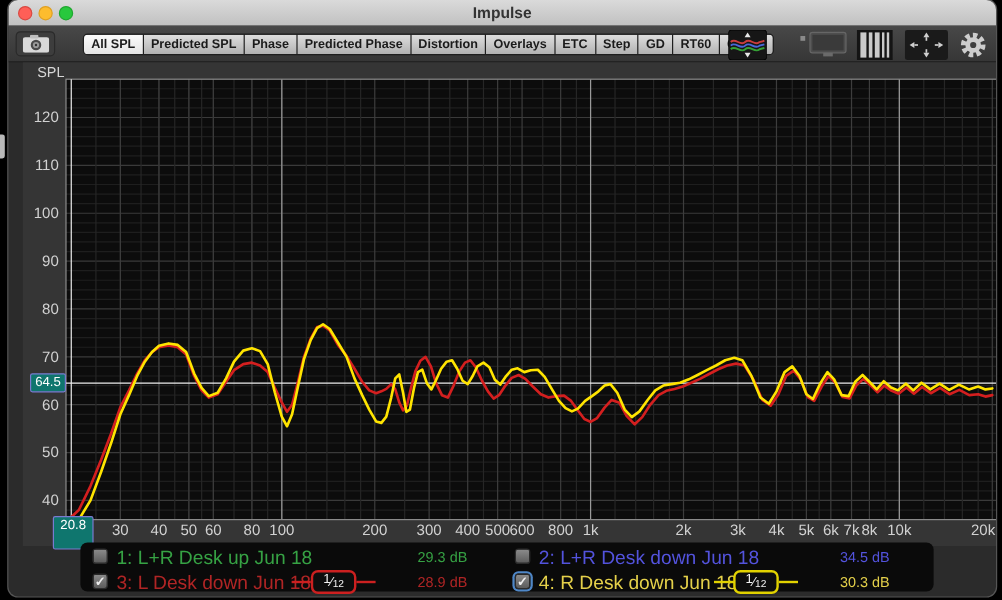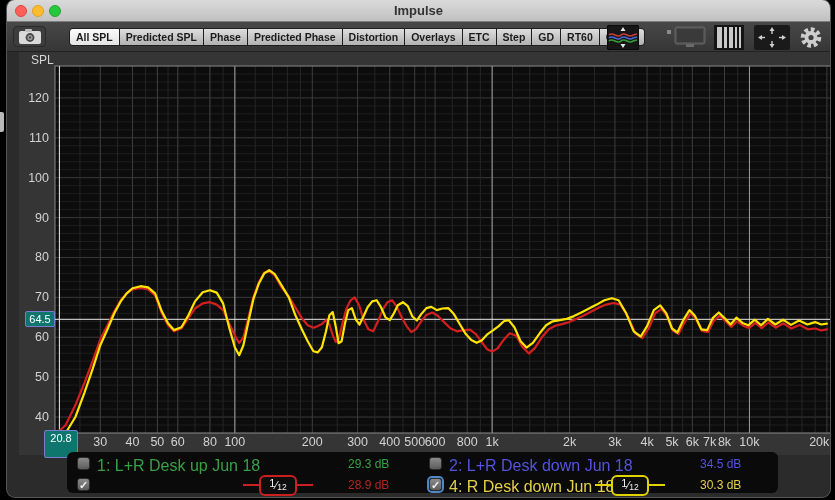--- a/index.html
+++ b/index.html
@@ -301,20 +301,21 @@
       <span class="lg-value" style="color: rgb(54, 162, 68);">29.3 dB</span>
     </div>
     <div class="lg-half" style="left:352px;top:2px">
       <span class="lg-check">✓</span>
       <span class="lg-label" style="color: rgb(83, 83, 221);">2: L+R Desk down Jun 18</span>
 
       <span class="lg-value" style="color: rgb(83, 83, 221);">34.5 dB</span>
     </div>
     <div class="lg-half" style="left:0;top:23px">
       <span class="lg-check checked">✓</span>
+      <span class="lg-label" style="color: rgb(176, 37, 37);">3: L Desk down Jun 18</span>
       <span class="smooth-wrap" style="--bcol: #cc2020;">
           <i class="sline"></i>
           <span class="sbadge"><span class="fnum">1</span>⁄<span class="fden">12</span></span>
           <i class="sline"></i>
         </span>
       <span class="lg-value" style="color: rgb(176, 37, 37);">28.9 dB</span>
     </div>
     <div class="lg-half" style="left:352px;top:23px">
       <span class="lg-check checked focused">✓</span>
       <span class="lg-label" style="color: rgb(228, 208, 74);">4: R Desk down Jun 18</span>

